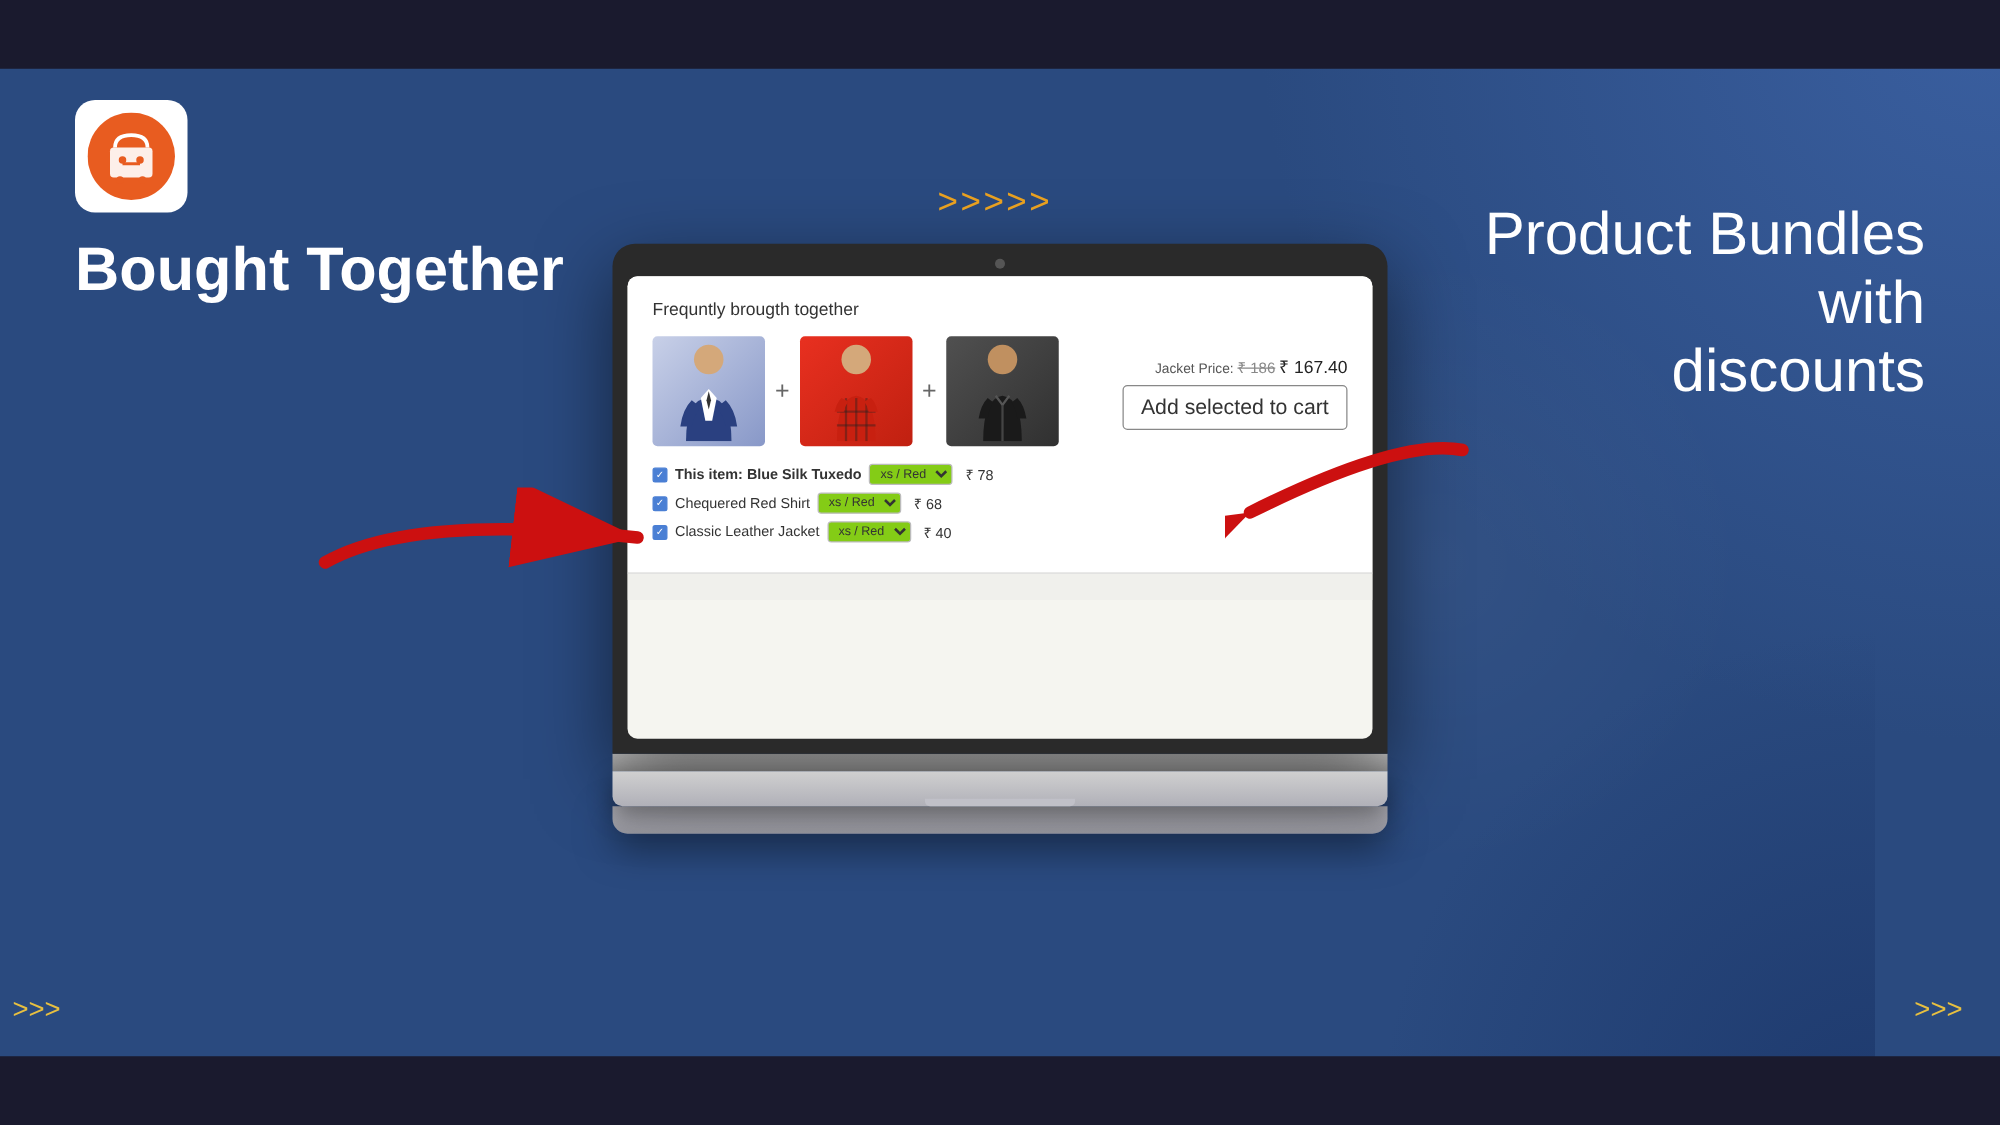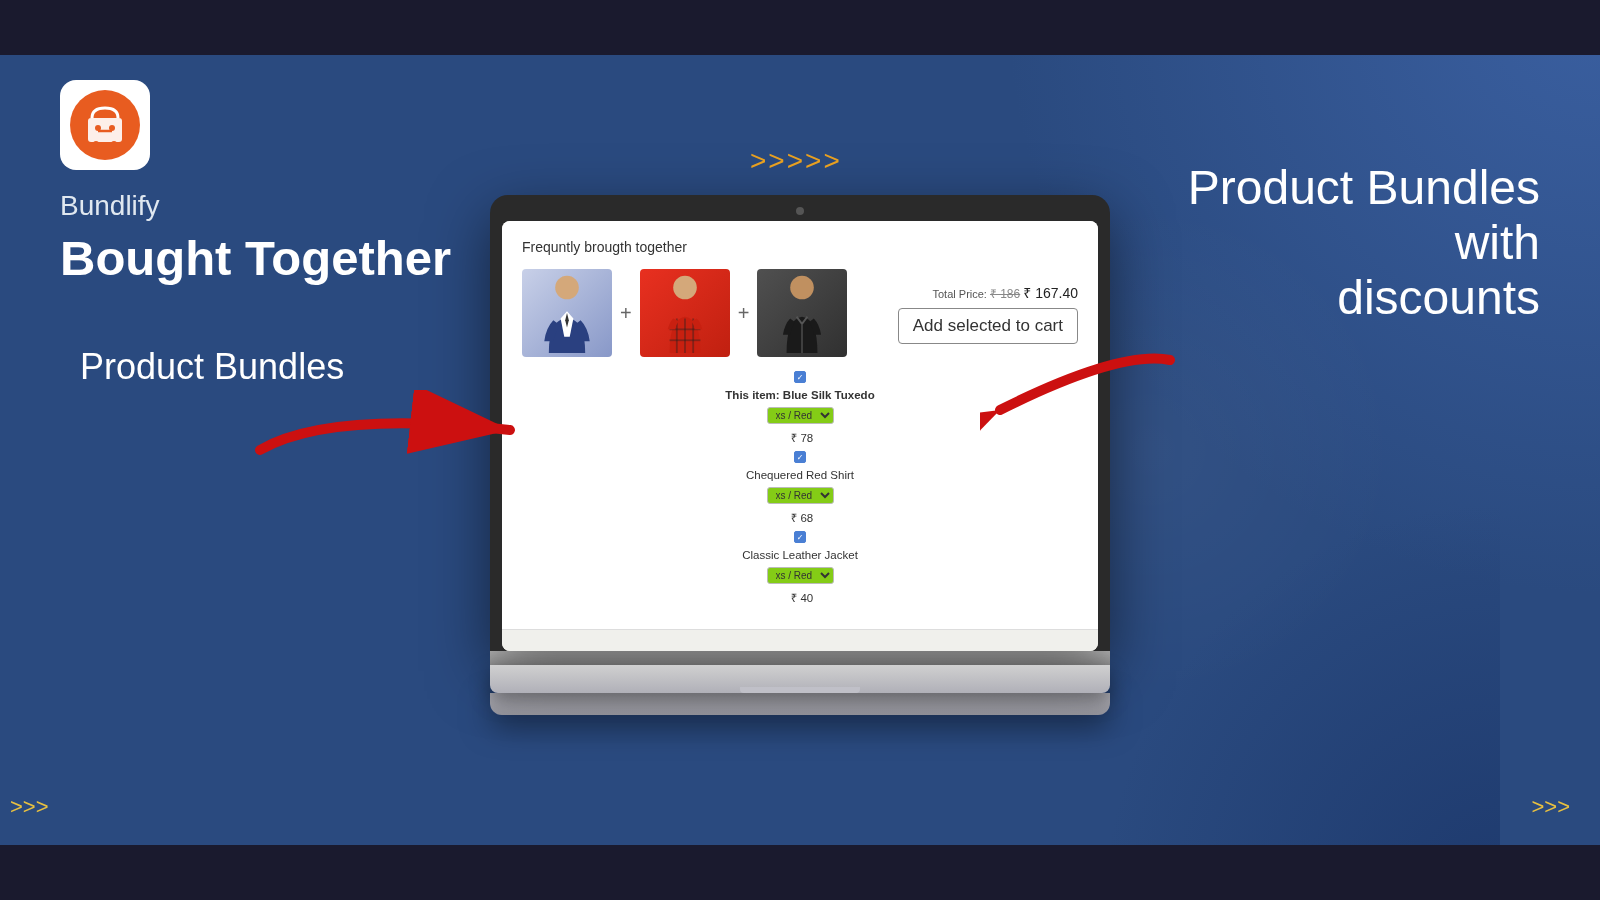--- a/index.html
+++ b/index.html
@@ -150,21 +150,21 @@
       left: 50%;
       transform: translateX(-50%);
       top: 195px;
       z-index: 4;
       width: 620px;
     }
 
     .laptop-screen-outer {
       background: #2a2a2a;
       border-radius: 18px 18px 0 0;
-      padding: 12px 12px 0 12px;
+      padding: 12px 12px 12px 12px;
       box-shadow: 0 20px 60px rgba(0,0,0,0.5);
       position: relative;
     }
 
     .laptop-screen-inner {
       background: #f5f5f0;
       border-radius: 8px;
       overflow: hidden;
       min-height: 370px;
     }
@@ -301,21 +301,20 @@
     .product-list {
       font-size: 11.5px;
       color: #333;
     }
 
     .product-list-item {
       display: flex;
       align-items: center;
       margin-bottom: 6px;
       gap: 6px;
-      flex-direction: column;
     }
 
     .checkbox {
       width: 12px;
       height: 12px;
       border: 1.5px solid #4a7fd4;
       background: #4a7fd4;
       display: inline-flex;
       align-items: center;
       justify-content: center;
@@ -398,25 +397,23 @@
       <path d="M22 28 Q22 18 35 18 Q48 18 48 28" stroke="white" stroke-width="3" fill="none"></path>
       <circle cx="28" cy="38" r="3" fill="#e85c20"></circle>
       <circle cx="42" cy="38" r="3" fill="#e85c20"></circle>
       <line x1="28" y1="41" x2="42" y2="41" stroke="#e85c20" stroke-width="2.5"></line>
 
       <circle cx="26" cy="54" r="3" fill="#e85c20"></circle>
       <circle cx="44" cy="54" r="3" fill="#e85c20"></circle>
     </svg>
   </div>
 
-  <div class="brand-name">Bundlify</div>
 
   <div class="main-title">Bought Together</div>
 
-  <div class="product-bundles-label">Product Bundles</div>
 </div>
 
 <div class="right-panel">
   <div class="right-title">
     <span style="white-space: pre-line;">Product Bundles with
 discounts</span>
   </div>
 </div>
 
 <svg class="arrow-svg-left" width="280" height="80" viewBox="0 0 280 80">
@@ -488,21 +485,21 @@
               <path d="M22 50 Q16 56 14 68 L22 68 Q23 60 27 54Z" fill="#1a1a1a"></path>
               <path d="M48 50 Q54 56 56 68 L48 68 Q47 60 43 54Z" fill="#1a1a1a"></path>
 
               <path d="M29 48 L35 56 L41 48" stroke="#555" stroke-width="2" fill="none"></path>
               <line x1="35" y1="56" x2="35" y2="88" stroke="#444" stroke-width="2"></line>
             </svg>
           </div>
 
           <div class="price-section">
             <div class="total-price-label">
-              <span>Total Price:</span>
+              <span>Jacket Price:</span>
               <span class="original-price">₹ 186</span>
               <span class="discounted-price">₹ 167.40</span>
             </div>
             <button class="add-to-cart-btn">Add selected to cart</button>
           </div>
         </div>
 
         <div class="product-list">
           <div class="product-list-item">
             <div class="checkbox"></div>

